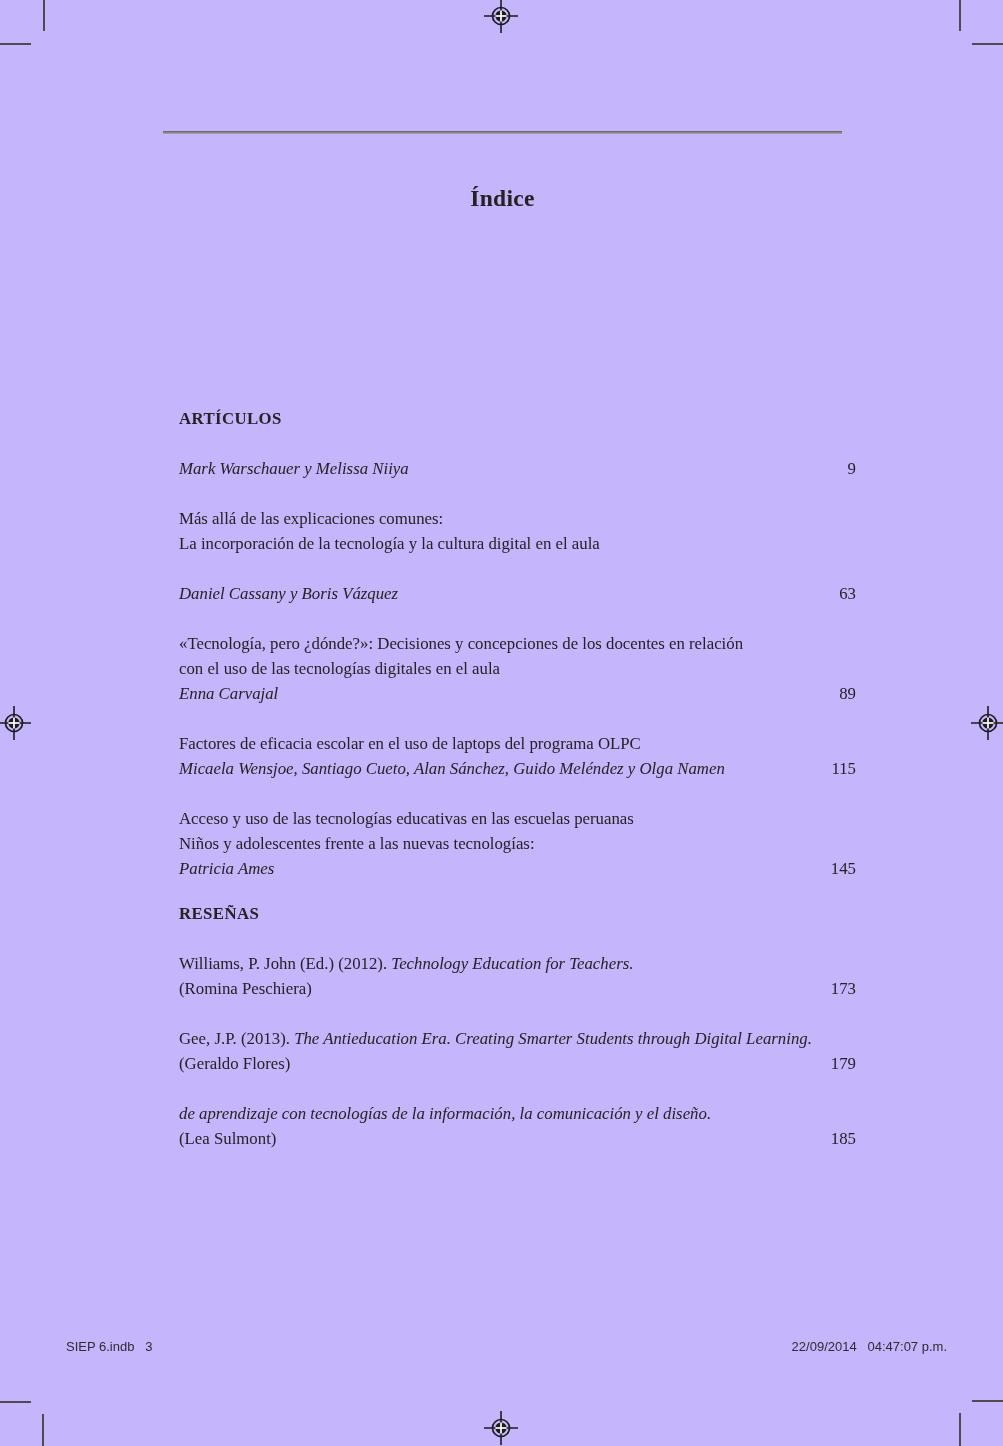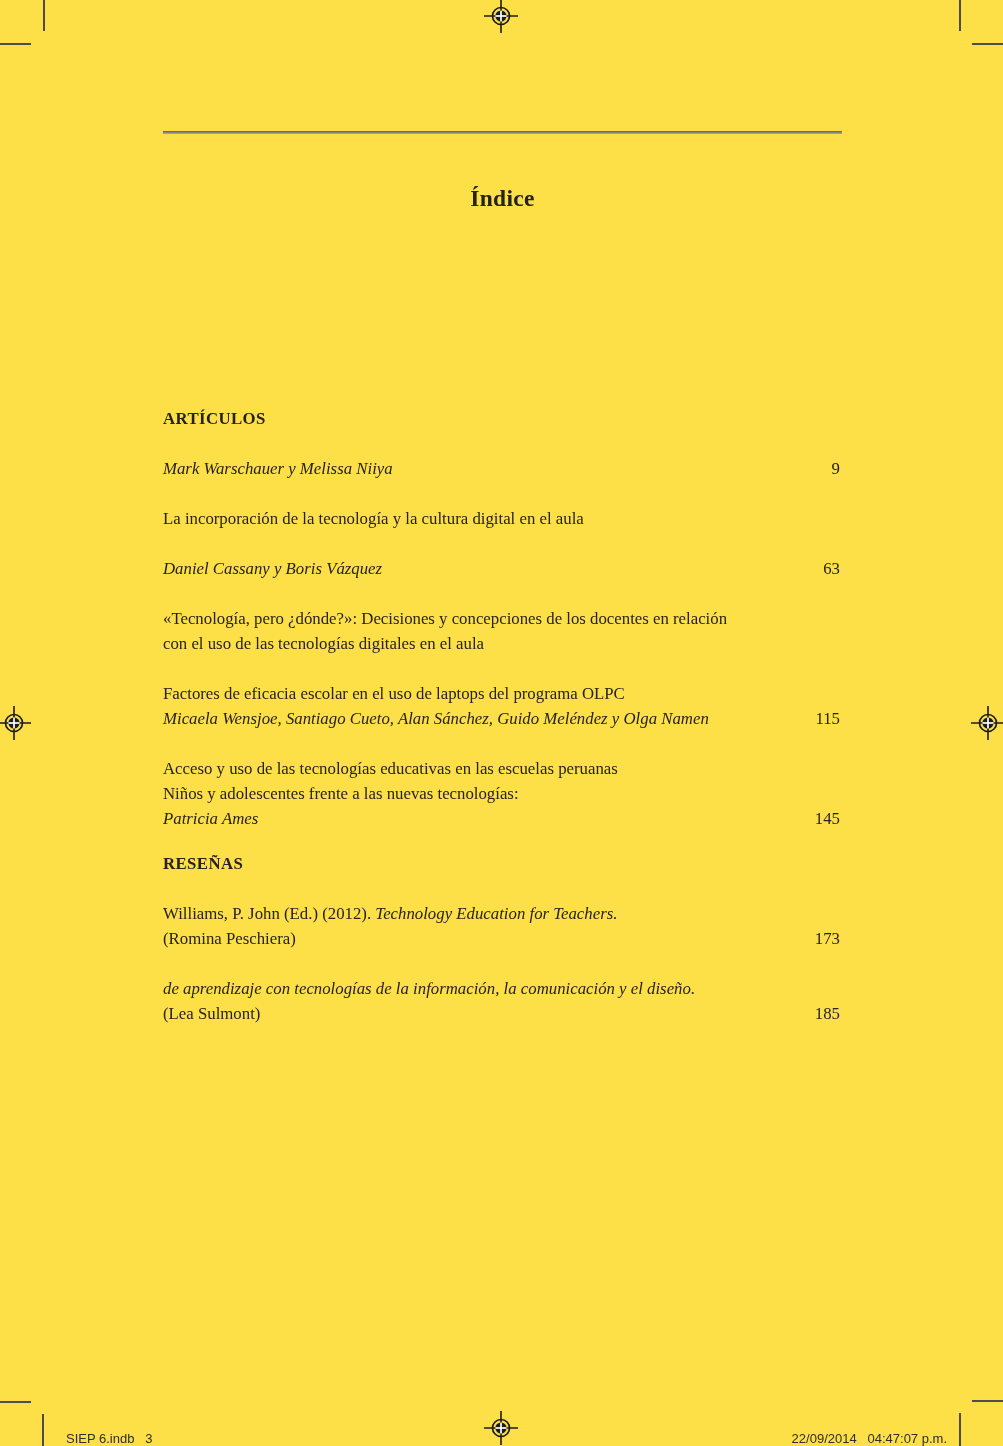--- a/index.html
+++ b/index.html
@@ -2,21 +2,21 @@
 <html lang="es"><head>
 <meta charset="utf-8">
 <style>
   html, body {
     margin: 0; padding: 0;
     background: #ffffff;
   }
   #page {
     position: relative;
     width: 1003px; height: 1446px;
-    background: #fde047;
+    background: #c4b5fd;
     overflow: hidden;
     font-family: "Liberation Serif", "DejaVu Serif", serif;
     color: #272220;
   }
   
   .cropmark { position: absolute; background: #4c4c4c; }
   .cropmark.v { width: 1.5px; height: 31px; }
   .cropmark.h { width: 31px; height: 1.5px; }
   .regmark { position: absolute; width: 60px; height: 60px; }
   
@@ -28,21 +28,21 @@
   #page-title {
     position: absolute; left: 163px; top: 184px;
     width: 679px;
     text-align: center;
     font-size: 23.5px; font-weight: bold;
     line-height: 28px;
     letter-spacing: 0.3px;
   }
   
   #toc {
-    position: absolute; left: 163px; top: 406px;
+    position: absolute; left: 179px; top: 406px;
     width: 677px;
     font-size: 16.8px; line-height: 25px;
   }
   .section + .section { margin-top: 20px; }
   .section-heading {
     font-weight: bold;
     letter-spacing: 0.4px;
     margin-bottom: 25px;
   }
   .entry { margin-bottom: 25px; }
@@ -50,21 +50,21 @@
   .line {
     display: flex;
     justify-content: space-between;
     align-items: baseline;
   }
   .line .txt { flex: 1 1 auto; }
   .line .pg { flex: 0 0 auto; margin-left: 14px; }
   .it { font-style: italic; }
   
   .slug {
-    position: absolute; top: 1430px;
+    position: absolute; top: 1338px;
     font-family: "Liberation Sans", "DejaVu Sans", sans-serif;
     font-size: 13px; line-height: 17px;
     color: #2e2e2e;
     white-space: pre;
   }
   #slug-left { left: 66px; }
   #slug-right { right: 56px; }
 </style>
 </head>
 <body>
@@ -87,35 +87,42 @@
       <div class="section">
         <div class="section-heading">ARTÍCULOS</div>
         <div class="entry">
           <div class="line">
             <span class="txt"><span class="it">Mark Warschauer y Melissa Niiya</span></span>
             <span class="pg">9</span>
           </div>
         </div>
         <div class="entry">
           <div class="line">
+            <span class="txt"><span>Más allá de las explicaciones comunes:</span></span>
+          </div>
+          <div class="line">
             <span class="txt"><span>La incorporación de la tecnología y la cultura digital en el aula</span></span>
           </div>
         </div>
         <div class="entry">
           <div class="line">
             <span class="txt"><span class="it">Daniel Cassany y Boris Vázquez</span></span>
             <span class="pg">63</span>
           </div>
         </div>
         <div class="entry">
           <div class="line">
             <span class="txt"><span>«Tecnología, pero ¿dónde?»: Decisiones y concepciones de los docentes en relación</span></span>
           </div>
           <div class="line">
             <span class="txt"><span>con el uso de las tecnologías digitales en el aula</span></span>
+          </div>
+          <div class="line">
+            <span class="txt"><span class="it">Enna Carvajal</span></span>
+            <span class="pg">89</span>
           </div>
         </div>
         <div class="entry">
           <div class="line">
             <span class="txt"><span>Factores de eficacia escolar en el uso de laptops del programa OLPC</span></span>
           </div>
           <div class="line">
             <span class="txt"><span class="it">Micaela Wensjoe, Santiago Cueto, Alan Sánchez, Guido Meléndez y Olga Namen</span></span>
             <span class="pg">115</span>
           </div>
@@ -139,20 +146,29 @@
           <div class="line">
             <span class="txt"><span>Williams, P. John (Ed.) (2012). </span><span class="it">Technology Education for Teachers.</span></span>
           </div>
           <div class="line">
             <span class="txt"><span>(Romina Peschiera)</span></span>
             <span class="pg">173</span>
           </div>
         </div>
         <div class="entry">
           <div class="line">
+            <span class="txt"><span>Gee, J.P. (2013). </span><span class="it">The Antieducation Era. Creating Smarter Students through Digital Learning.</span></span>
+          </div>
+          <div class="line">
+            <span class="txt"><span>(Geraldo Flores)</span></span>
+            <span class="pg">179</span>
+          </div>
+        </div>
+        <div class="entry">
+          <div class="line">
             <span class="txt"><span class="it">de aprendizaje con tecnologías de la información, la comunicación y el diseño.</span></span>
           </div>
           <div class="line">
             <span class="txt"><span>(Lea Sulmont)</span></span>
             <span class="pg">185</span>
           </div>
         </div>
       </div>
     </div>
 

